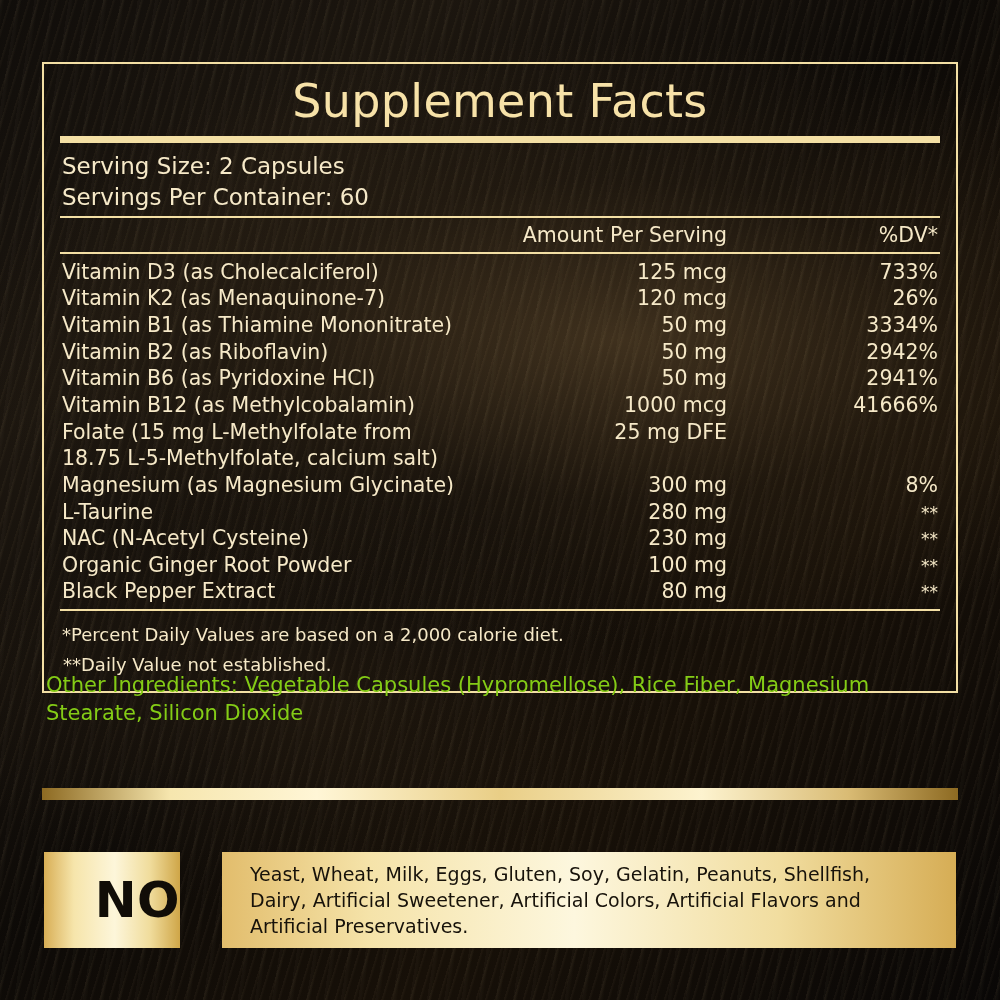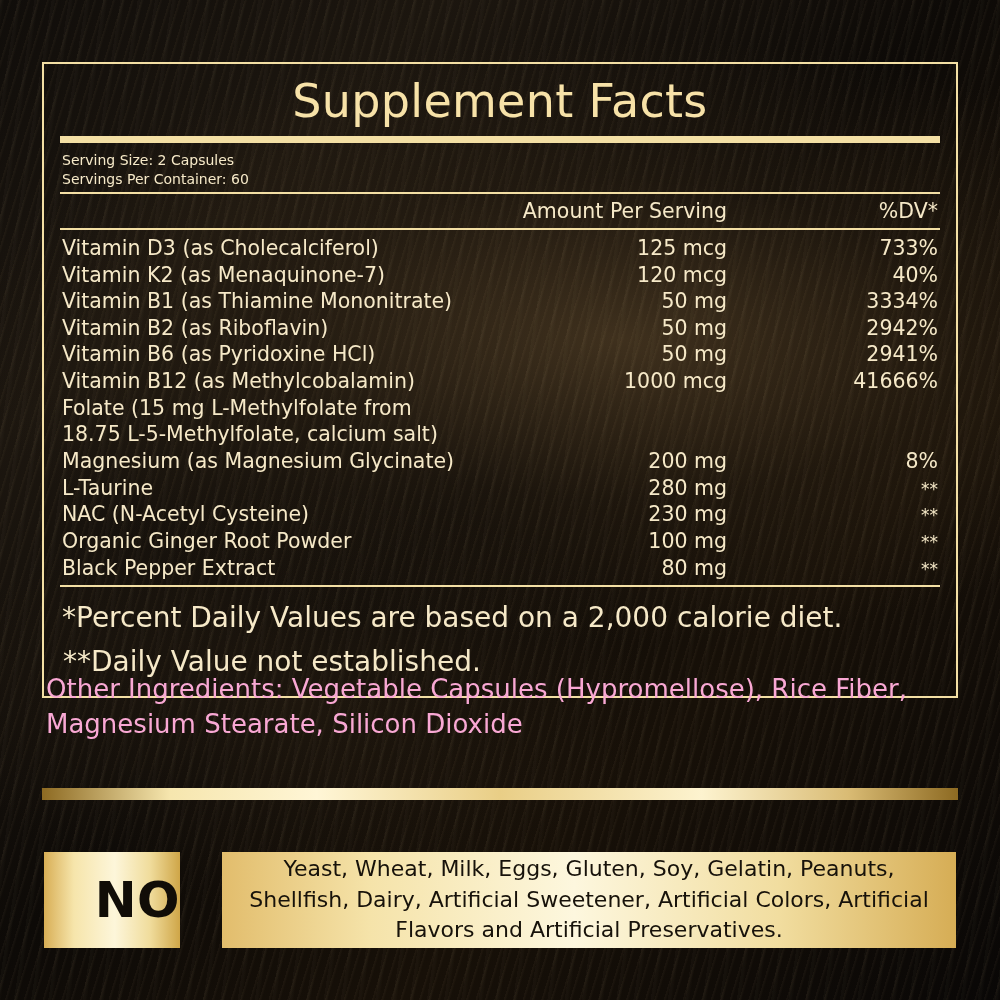--- a/index.html
+++ b/index.html
@@ -64,21 +64,21 @@
     margin: 2px 16px 0 16px;
   }
   .rule-thin {
     height: 2px;
     background: #f3dfa4;
     margin: 0 16px;
   }
   .serving {
     padding: 8px 18px 4px 18px;
     color: #f6e9c8;
-    font-size: 14px;
+    font-size: 23px;
     line-height: 1.33;
   }
   .hdr-row, .nut-row {
     display: flex;
     align-items: baseline;
     color: #f6e9c8;
     font-size: 20.5px;
     line-height: 1.30;
     padding: 0 18px;
   }
@@ -86,35 +86,35 @@
     padding-top: 4px;
     padding-bottom: 3px;
   }
   .c-name { flex: 0 0 400px; }
   .c-amt  { flex: 0 0 265px; text-align: right; }
   .c-dv   { flex: 1 1 auto; text-align: right; }
   .nut-table { padding: 5px 0 4px 0; }
   .nut-row .c-dv.stars { font-size: 17px; color: #f6e9c8; }
   .note {
     color: #f6e9c8;
-    font-size: 28px;
+    font-size: 18px;
     padding: 2px 18px;
     line-height: 1.42;
   }
   .note.first { padding-top: 11px; }
   .note.last { padding-bottom: 14px; padding-left: 19px; }
 
   
   .other {
     position: absolute;
     left: 46px;
     top: 672px;
     width: 908px;
-    color: #f9a8d4;
-    font-size: 26px;
+    color: #84cc16;
+    font-size: 21px;
     line-height: 1.33;
   }
 
   
   .gold-bar {
     position: absolute;
     left: 42px;
     top: 788px;
     width: 916px;
     height: 12px;
@@ -146,25 +146,25 @@
     width: 734px;
     height: 96px;
     background: linear-gradient(90deg, #e2bd6c 0%, #f5e3a9 20%, #fdf7de 48%, #f1dd9f 76%, #d6ad55 100%);
     display: flex;
     align-items: center;
     justify-content: center;
     box-sizing: border-box;
     padding: 6px 14px;
   }
   .allergens p {
-    margin: 7px;
+    margin: 14px;
     color: #17120a;
-    font-size: 22px;
+    font-size: 19px;
     line-height: 1.38;
-    text-align: center;
+    text-align: left;
   }
 </style>
 </head>
 <body>
 
 <div class="wrap">
   <div class="bg"></div>
 
   <div class="panel">
     <div class="panel-title">Supplement Facts</div>
@@ -187,21 +187,21 @@
 
     <div class="nut-table">
       <div class="nut-row">
         <div class="c-name">Vitamin D3 (as Cholecalciferol)</div>
         <div class="c-amt">125 mcg</div>
         <div class="c-dv">733%</div>
       </div>
       <div class="nut-row">
         <div class="c-name">Vitamin K2 (as Menaquinone-7)</div>
         <div class="c-amt">120 mcg</div>
-        <div class="c-dv">40%</div>
+        <div class="c-dv">26%</div>
       </div>
       <div class="nut-row">
         <div class="c-name">Vitamin B1 (as Thiamine Mononitrate)</div>
         <div class="c-amt">50 mg</div>
         <div class="c-dv">3334%</div>
       </div>
       <div class="nut-row">
         <div class="c-name">Vitamin B2 (as Riboflavin)</div>
         <div class="c-amt">50 mg</div>
         <div class="c-dv">2942%</div>
@@ -211,29 +211,30 @@
         <div class="c-amt">50 mg</div>
         <div class="c-dv">2941%</div>
       </div>
       <div class="nut-row">
         <div class="c-name">Vitamin B12 (as Methylcobalamin)</div>
         <div class="c-amt">1000 mcg</div>
         <div class="c-dv">41666%</div>
       </div>
       <div class="nut-row">
         <div class="c-name">Folate (15 mg L-Methylfolate from</div>
+        <div class="c-amt">25 mg DFE</div>
       </div>
       <div class="nut-row">
         <div class="c-name">18.75 L-5-Methylfolate, calcium salt)</div>
         <div class="c-amt"></div>
         <div class="c-dv"></div>
       </div>
       <div class="nut-row">
         <div class="c-name">Magnesium (as Magnesium Glycinate)</div>
-        <div class="c-amt">200 mg</div>
+        <div class="c-amt">300 mg</div>
         <div class="c-dv">8%</div>
       </div>
       <div class="nut-row">
         <div class="c-name">L-Taurine</div>
         <div class="c-amt">280 mg</div>
         <div class="c-dv stars">**</div>
       </div>
       <div class="nut-row">
         <div class="c-name">NAC (N-Acetyl Cysteine)</div>
         <div class="c-amt">230 mg</div>

